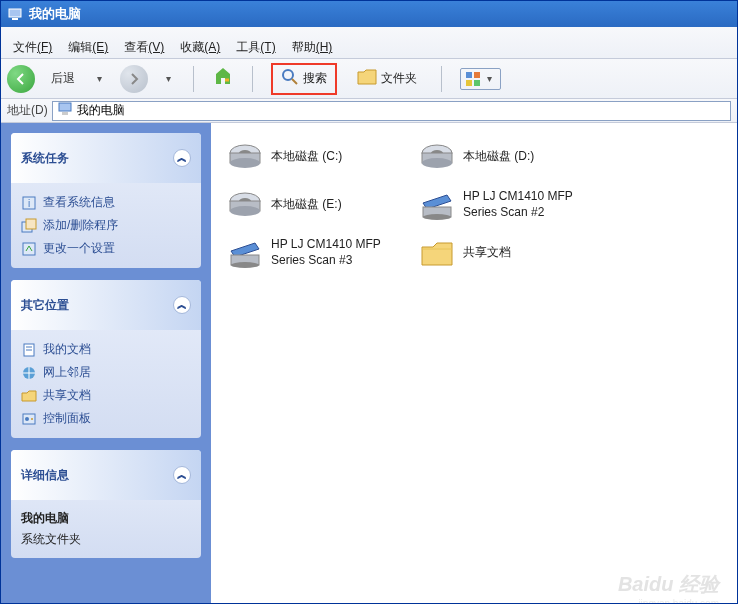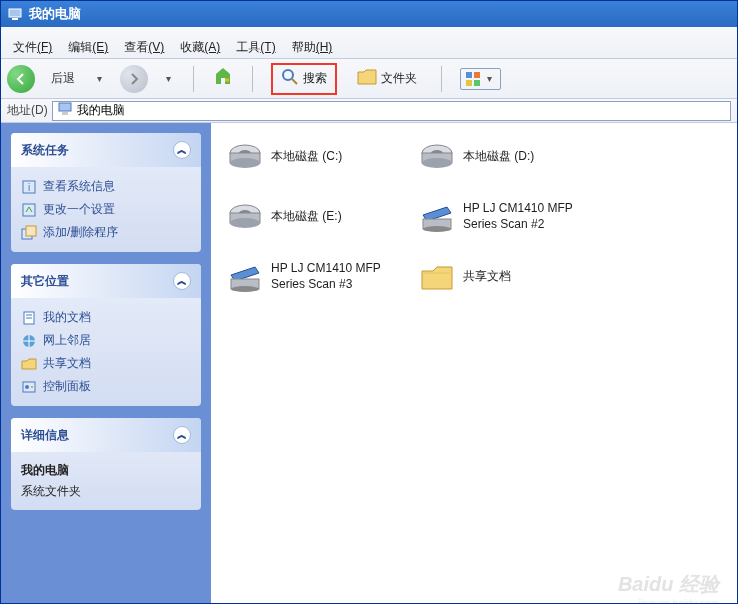--- a/index.html
+++ b/index.html
@@ -21,29 +21,29 @@
 .magnify { width: 18px; height: 18px; }
 .tb-label { margin-left: 4px; color: #222; }
 .folders-group { display: flex; align-items: center; padding: 2px 6px; }
 .views-btn { display: flex; align-items: center; border: 1px solid #8aa1c4; padding: 2px 4px; border-radius: 2px; }
 .addressbar { background: linear-gradient(to bottom, #f7f8fb, #eef1f7); height: 24px; display: flex; align-items: center; padding: 0 6px; border-bottom: 1px solid #c5cbda; }
 .addr-label { margin-right: 4px; color: #444; }
 .addr-input { flex: 1; display: flex; align-items: center; background: #fff; border: 1px solid #8aa1c4; height: 20px; padding: 0 4px; }
 .main { display: flex; height: calc(604px - 26px - 24px - 40px - 24px - 2px); }
 .sidebar { width: 210px; background: #6b8fd4; padding: 10px; overflow: hidden; }
 .taskpanel { background: linear-gradient(to bottom, #e8eefa, #d3ddf2); border-radius: 4px; margin-bottom: 12px; overflow: hidden; }
-.panel-header { background: linear-gradient(to right, #fff, #c4d5f2); padding: 8px 10px; display: flex; justify-content: space-between; align-items: center; color: #2c4e93; font-weight: bold; }
+.panel-header { background: linear-gradient(to right, #fff, #c4d5f2); padding: 16px 10px; display: flex; justify-content: space-between; align-items: center; color: #2c4e93; font-weight: bold; }
 .collapse-btn { width: 18px; height: 18px; border-radius: 50%; background: #fff; display: flex; align-items: center; justify-content: center; color: #2c4e93; border: 1px solid #a5b8db; font-size: 10px; }
 .panel-body { padding: 8px 10px; }
 .task-link { display: flex; align-items: center; color: #2c4e93; padding: 3px 0; cursor: pointer; }
 .task-icon { width: 16px; height: 16px; margin-right: 6px; display: inline-flex; align-items: center; justify-content: center; }
 .detail-text { color: #222; padding: 2px 0; }
 .detail-title { font-weight: bold; }
 .content { flex: 1; background: #fff; padding: 16px; }
-.item-grid { display: flex; flex-wrap: wrap; gap: 24px 32px; }
+.item-grid { display: flex; flex-wrap: wrap; gap: 12px 32px; }
 .grid-item { display: flex; align-items: center; width: 160px; cursor: pointer; }
 .grid-icon { width: 36px; height: 36px; margin-right: 8px; flex-shrink: 0; }
 .grid-label { color: #222; line-height: 1.3; }
 .watermark { position: absolute; right: 18px; bottom: 2px; color: #e3e3e3; font-size: 20px; font-style: italic; font-weight: bold; pointer-events: none; font-family: Arial, sans-serif; }
 .watermark .sub { font-size: 10px; display: block; text-align: right; font-style: normal; font-weight: normal; color: #eaeaea; }
 </style>
 </head>
 <body>
 
 <div class="titlebar">
@@ -144,34 +144,34 @@
               <svg width="16" height="16" viewBox="0 0 16 16">
                 <rect x="2" y="2" width="12" height="12" fill="#dde8f7" stroke="#4a7bc0"></rect>
                 <text x="8" y="12" text-anchor="middle" fill="#4a7bc0" font-size="10">i</text>
               </svg>
             </span>
           <span>查看系统信息</span>
         </div>
         <div class="task-link">
           <span class="task-icon">
               <svg width="16" height="16" viewBox="0 0 16 16">
+                <rect x="1" y="4" width="10" height="10" fill="#dde8f7" stroke="#4a7bc0"></rect>
+                <rect x="5" y="1" width="10" height="10" fill="#f7e5c2" stroke="#c79a2e"></rect>
+              </svg>
+            </span>
+          <span>添加/删除程序</span>
+        </div>
+        <div class="task-link">
+          <span class="task-icon">
+              <svg width="16" height="16" viewBox="0 0 16 16">
                 <rect x="2" y="2" width="12" height="12" fill="#dde8f7" stroke="#4a7bc0"></rect>
                 <path d="M5 10 L8 5 L11 10" stroke="#3aa63e" fill="none"></path>
               </svg>
             </span>
           <span>更改一个设置</span>
-        </div>
-        <div class="task-link">
-          <span class="task-icon">
-              <svg width="16" height="16" viewBox="0 0 16 16">
-                <rect x="1" y="4" width="10" height="10" fill="#dde8f7" stroke="#4a7bc0"></rect>
-                <rect x="5" y="1" width="10" height="10" fill="#f7e5c2" stroke="#c79a2e"></rect>
-              </svg>
-            </span>
-          <span>添加/删除程序</span>
         </div>
       </div>
     </div>
 
     <div class="taskpanel">
       <div class="panel-header">
         <span>其它位置</span>
         <span class="collapse-btn">︽</span>
       </div>
       <div class="panel-body">

